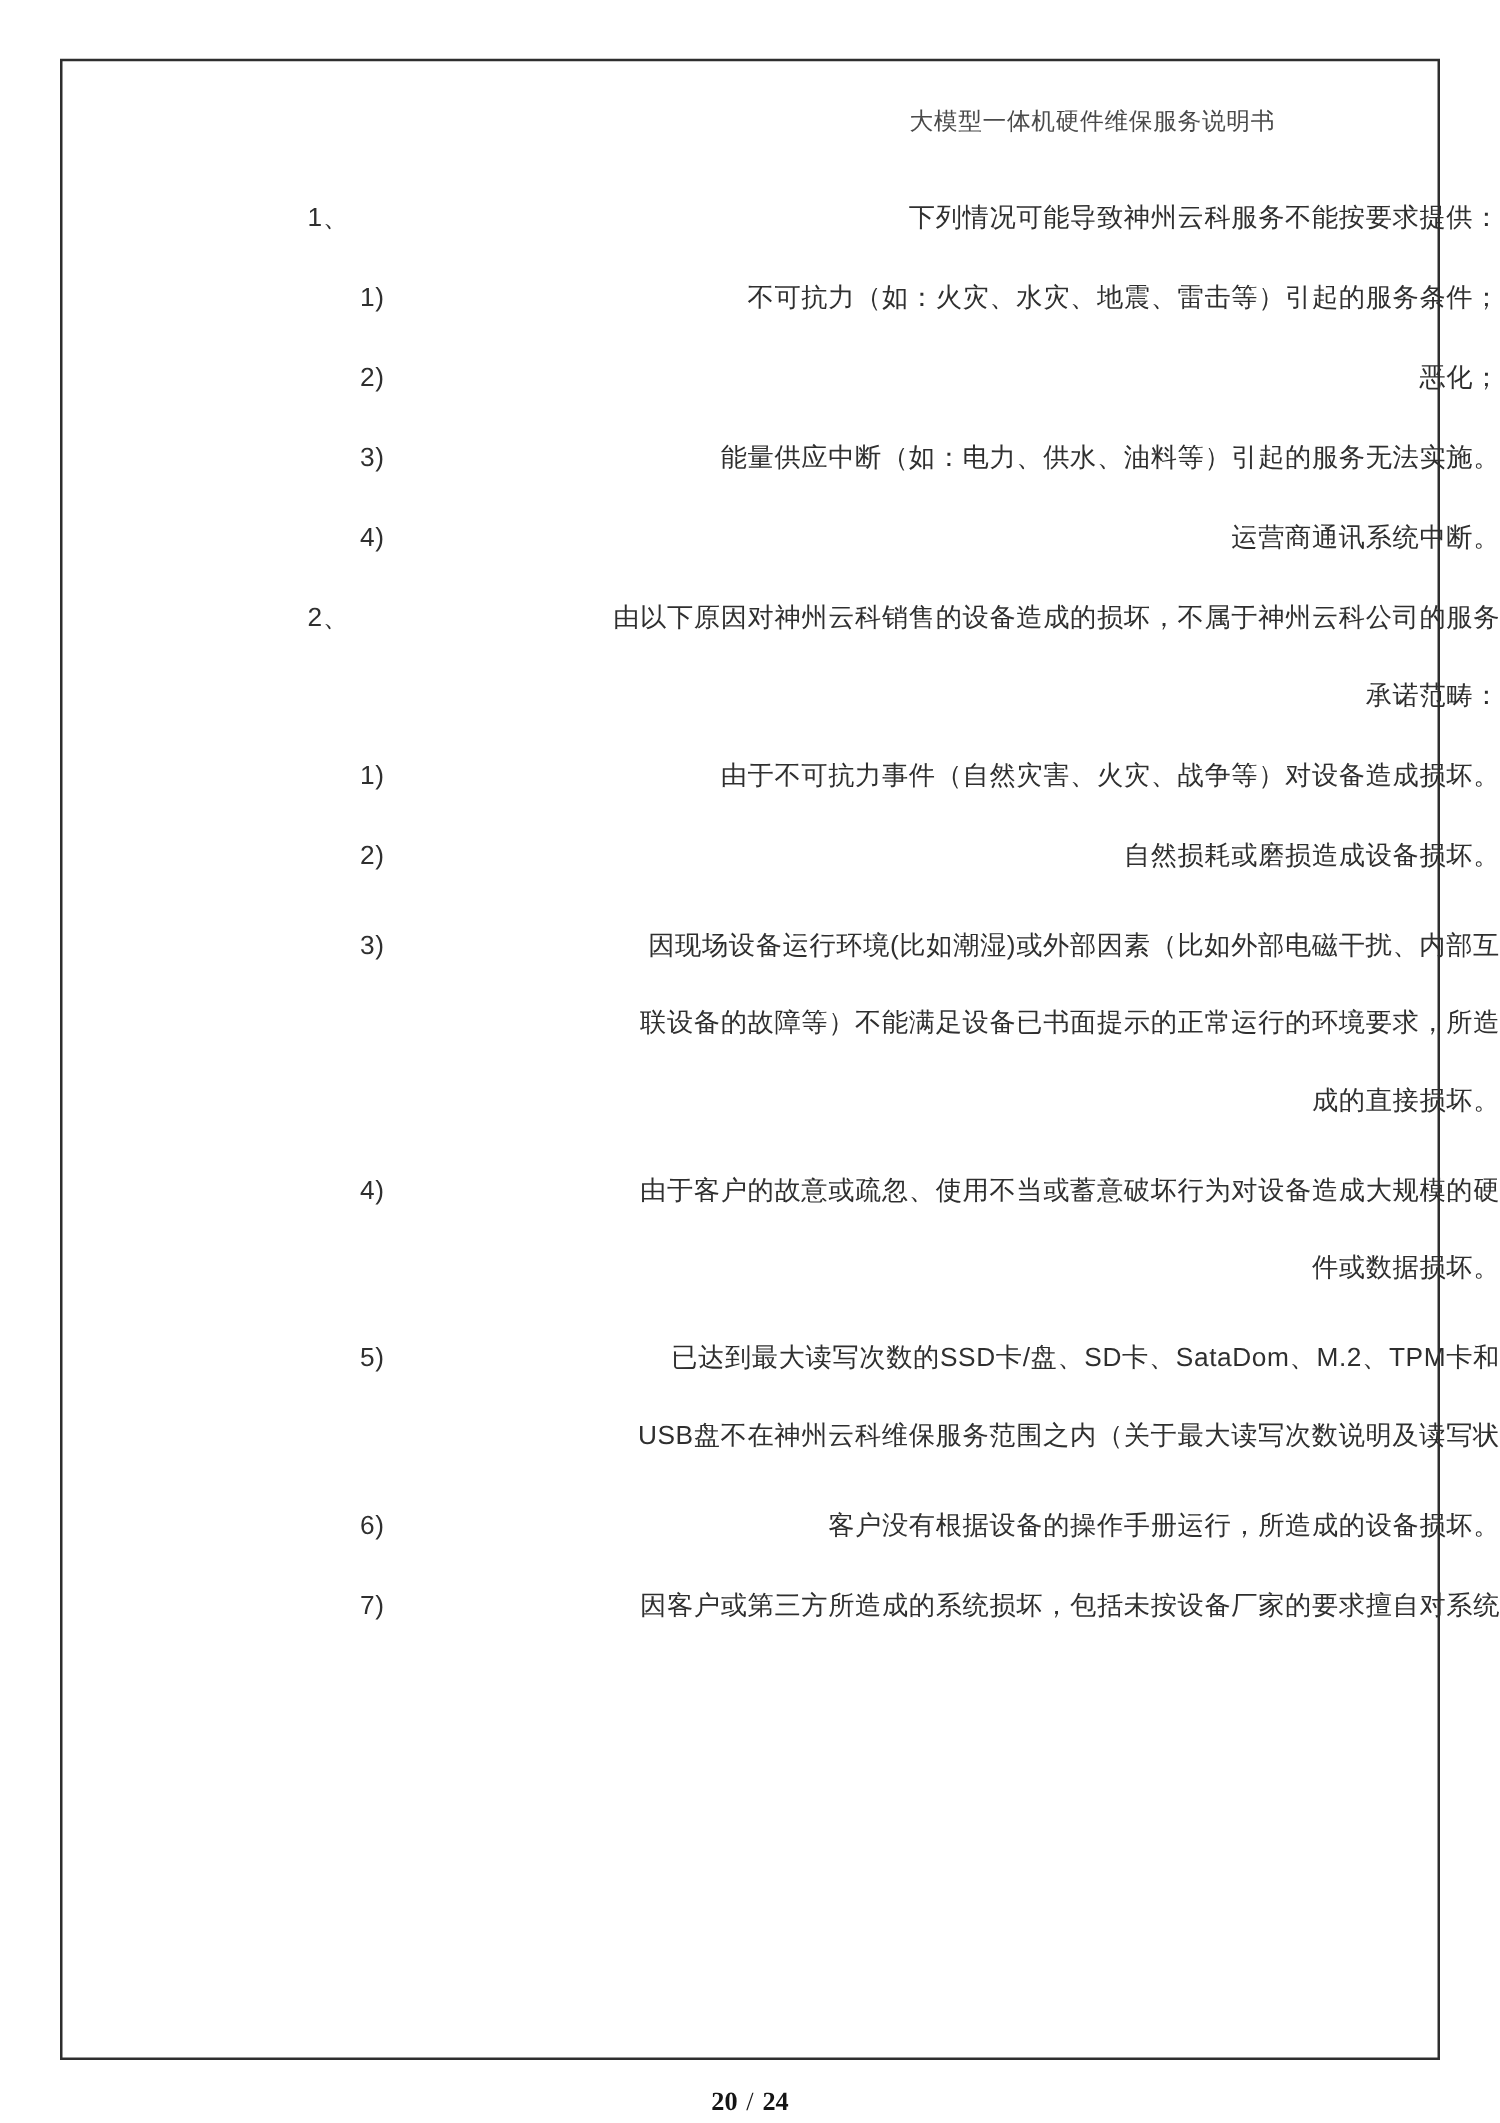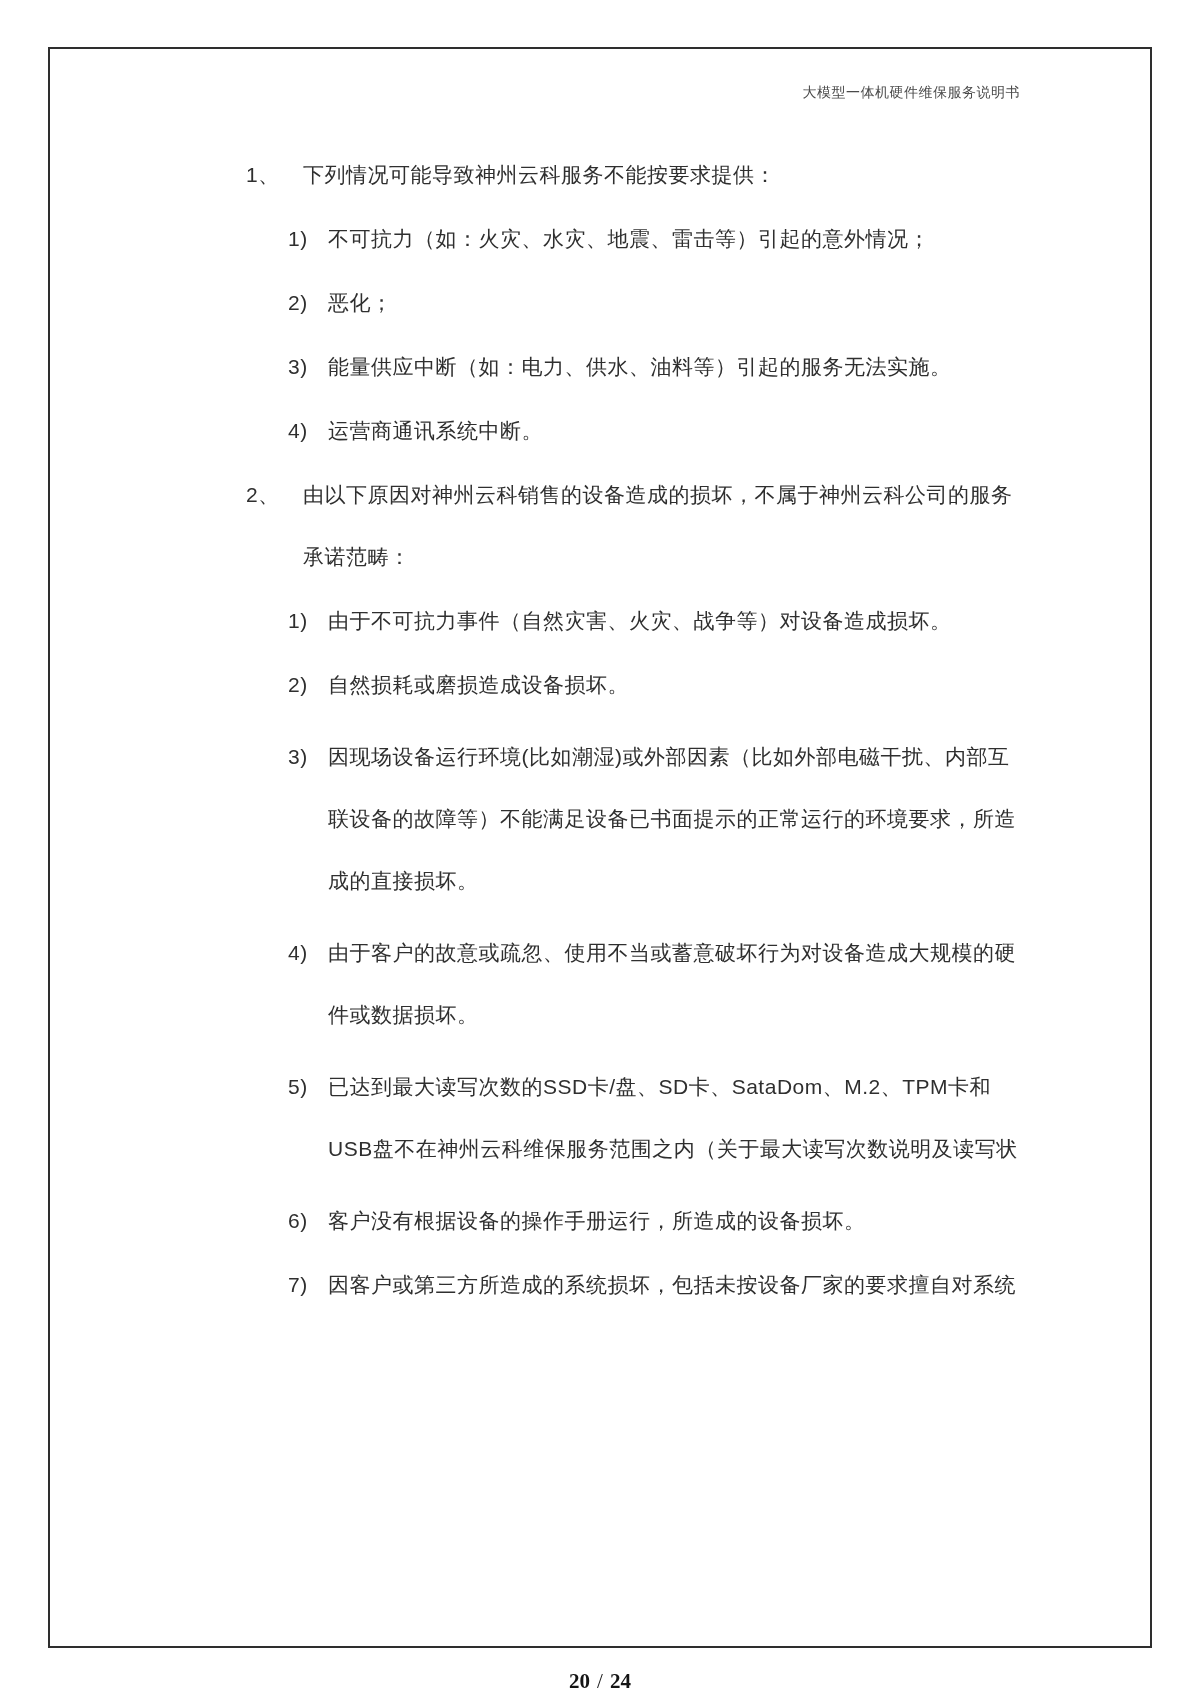--- a/index.html
+++ b/index.html
@@ -23,21 +23,21 @@
     border: 2px solid #2e2e2e;
     box-sizing: border-box;
   }
   .page-header {
     position: absolute;
     top: 84px;
     left: 0;
     right: 180px;
     text-align: right;
     font-family: "Liberation Serif", "DejaVu Serif", serif;
-    font-size: 14px;
+    font-size: 19px;
     letter-spacing: 0.5px;
     color: #4a4a4a;
   }
   .content {
     position: absolute;
     top: 0;
     left: 0;
     right: 0;
     padding-top: 142px;
     font-size: 21px;
@@ -58,20 +58,21 @@
     line-height: 62px;
   }
   .para.level1 .marker { left: 246px; }
   .para.level2 .marker { left: 288px; }
   .para.level1 .line { padding-left: 303px; }
   .para.level2 .line { padding-left: 328px; }
   .line {
     height: 62px;
     line-height: 62px;
     white-space: nowrap;
+    text-align: right;
   }
   .page-footer {
     position: absolute;
     top: 1669px;
     left: 0;
     width: 100%;
     text-align: center;
     font-family: "Liberation Serif", "DejaVu Serif", serif;
     font-size: 21px;
     font-weight: bold;
@@ -91,21 +92,21 @@
   <span>大模型一体机硬件维保服务说明书</span>
 </div>
 
 <div class="content" id="content">
     <div class="para level1">
       <span class="marker">1、</span>
       <div class="line">下列情况可能导致神州云科服务不能按要求提供：</div>
     </div>
     <div class="para level2">
       <span class="marker">1)</span>
-      <div class="line">不可抗力（如：火灾、水灾、地震、雷击等）引起的意外情况；</div>
+      <div class="line">不可抗力（如：火灾、水灾、地震、雷击等）引起的服务条件；</div>
     </div>
     <div class="para level2">
       <span class="marker">2)</span>
       <div class="line">恶化；</div>
     </div>
     <div class="para level2">
       <span class="marker">3)</span>
       <div class="line">能量供应中断（如：电力、供水、油料等）引起的服务无法实施。</div>
     </div>
     <div class="para level2">

